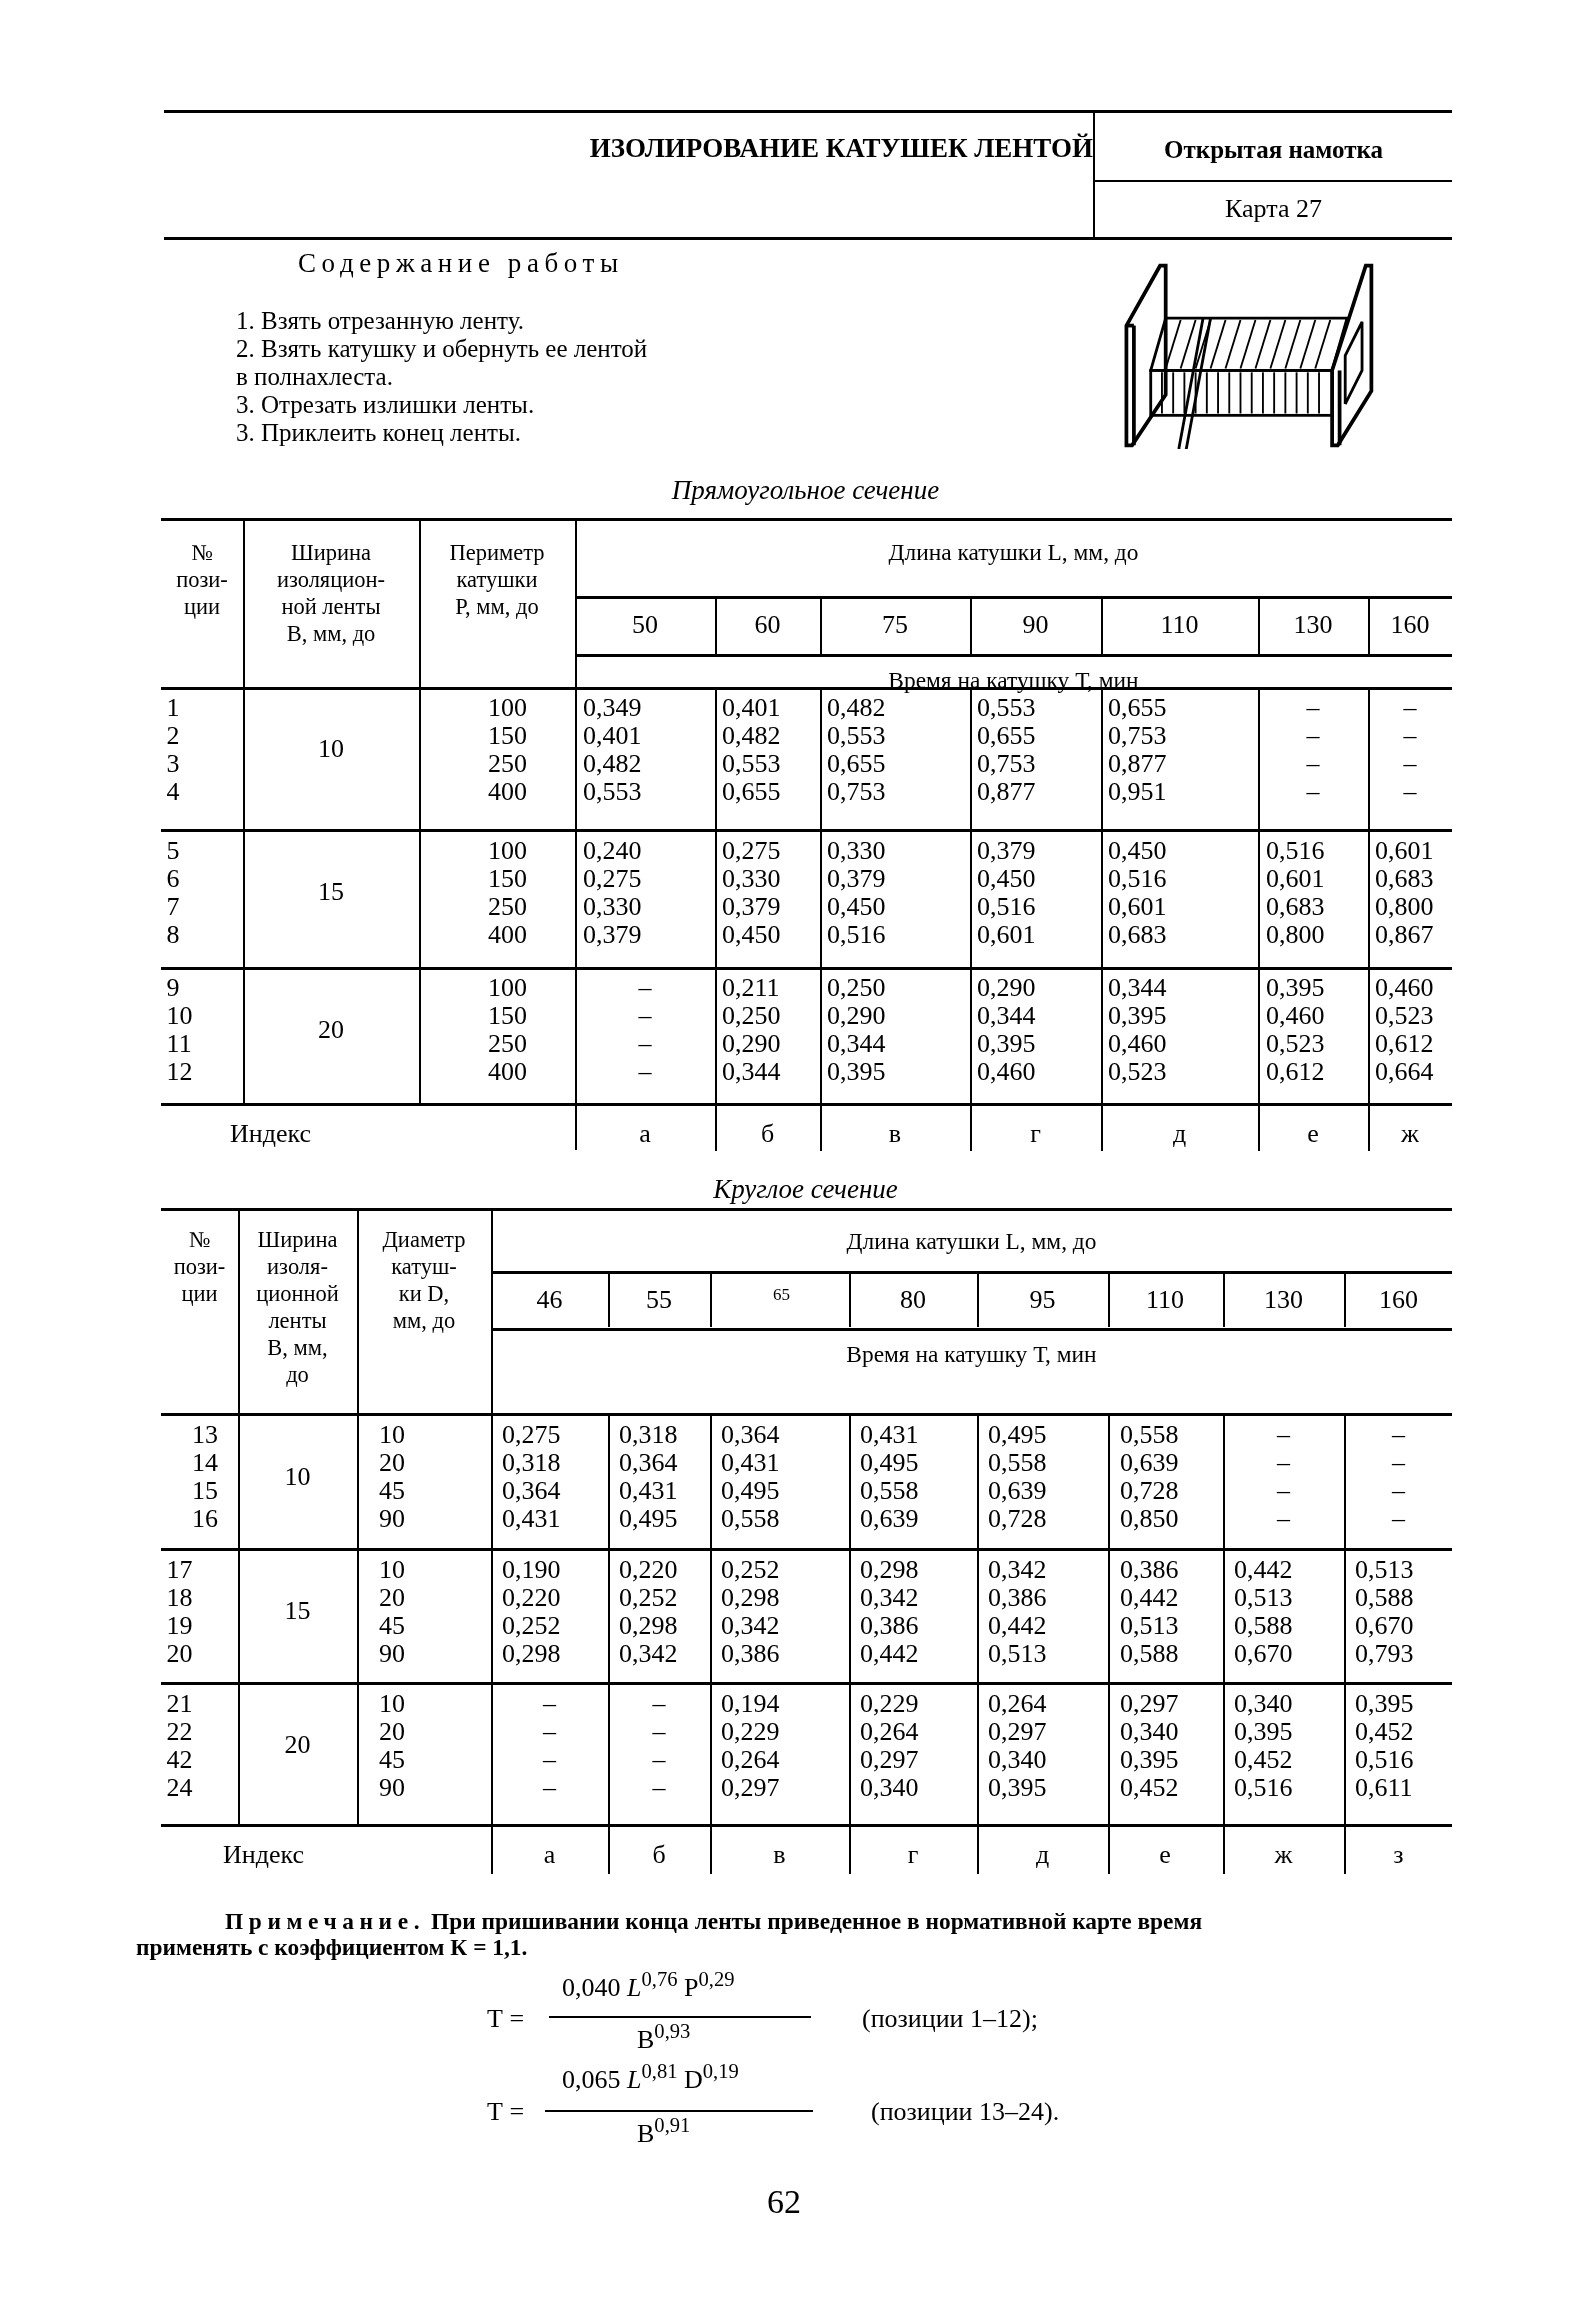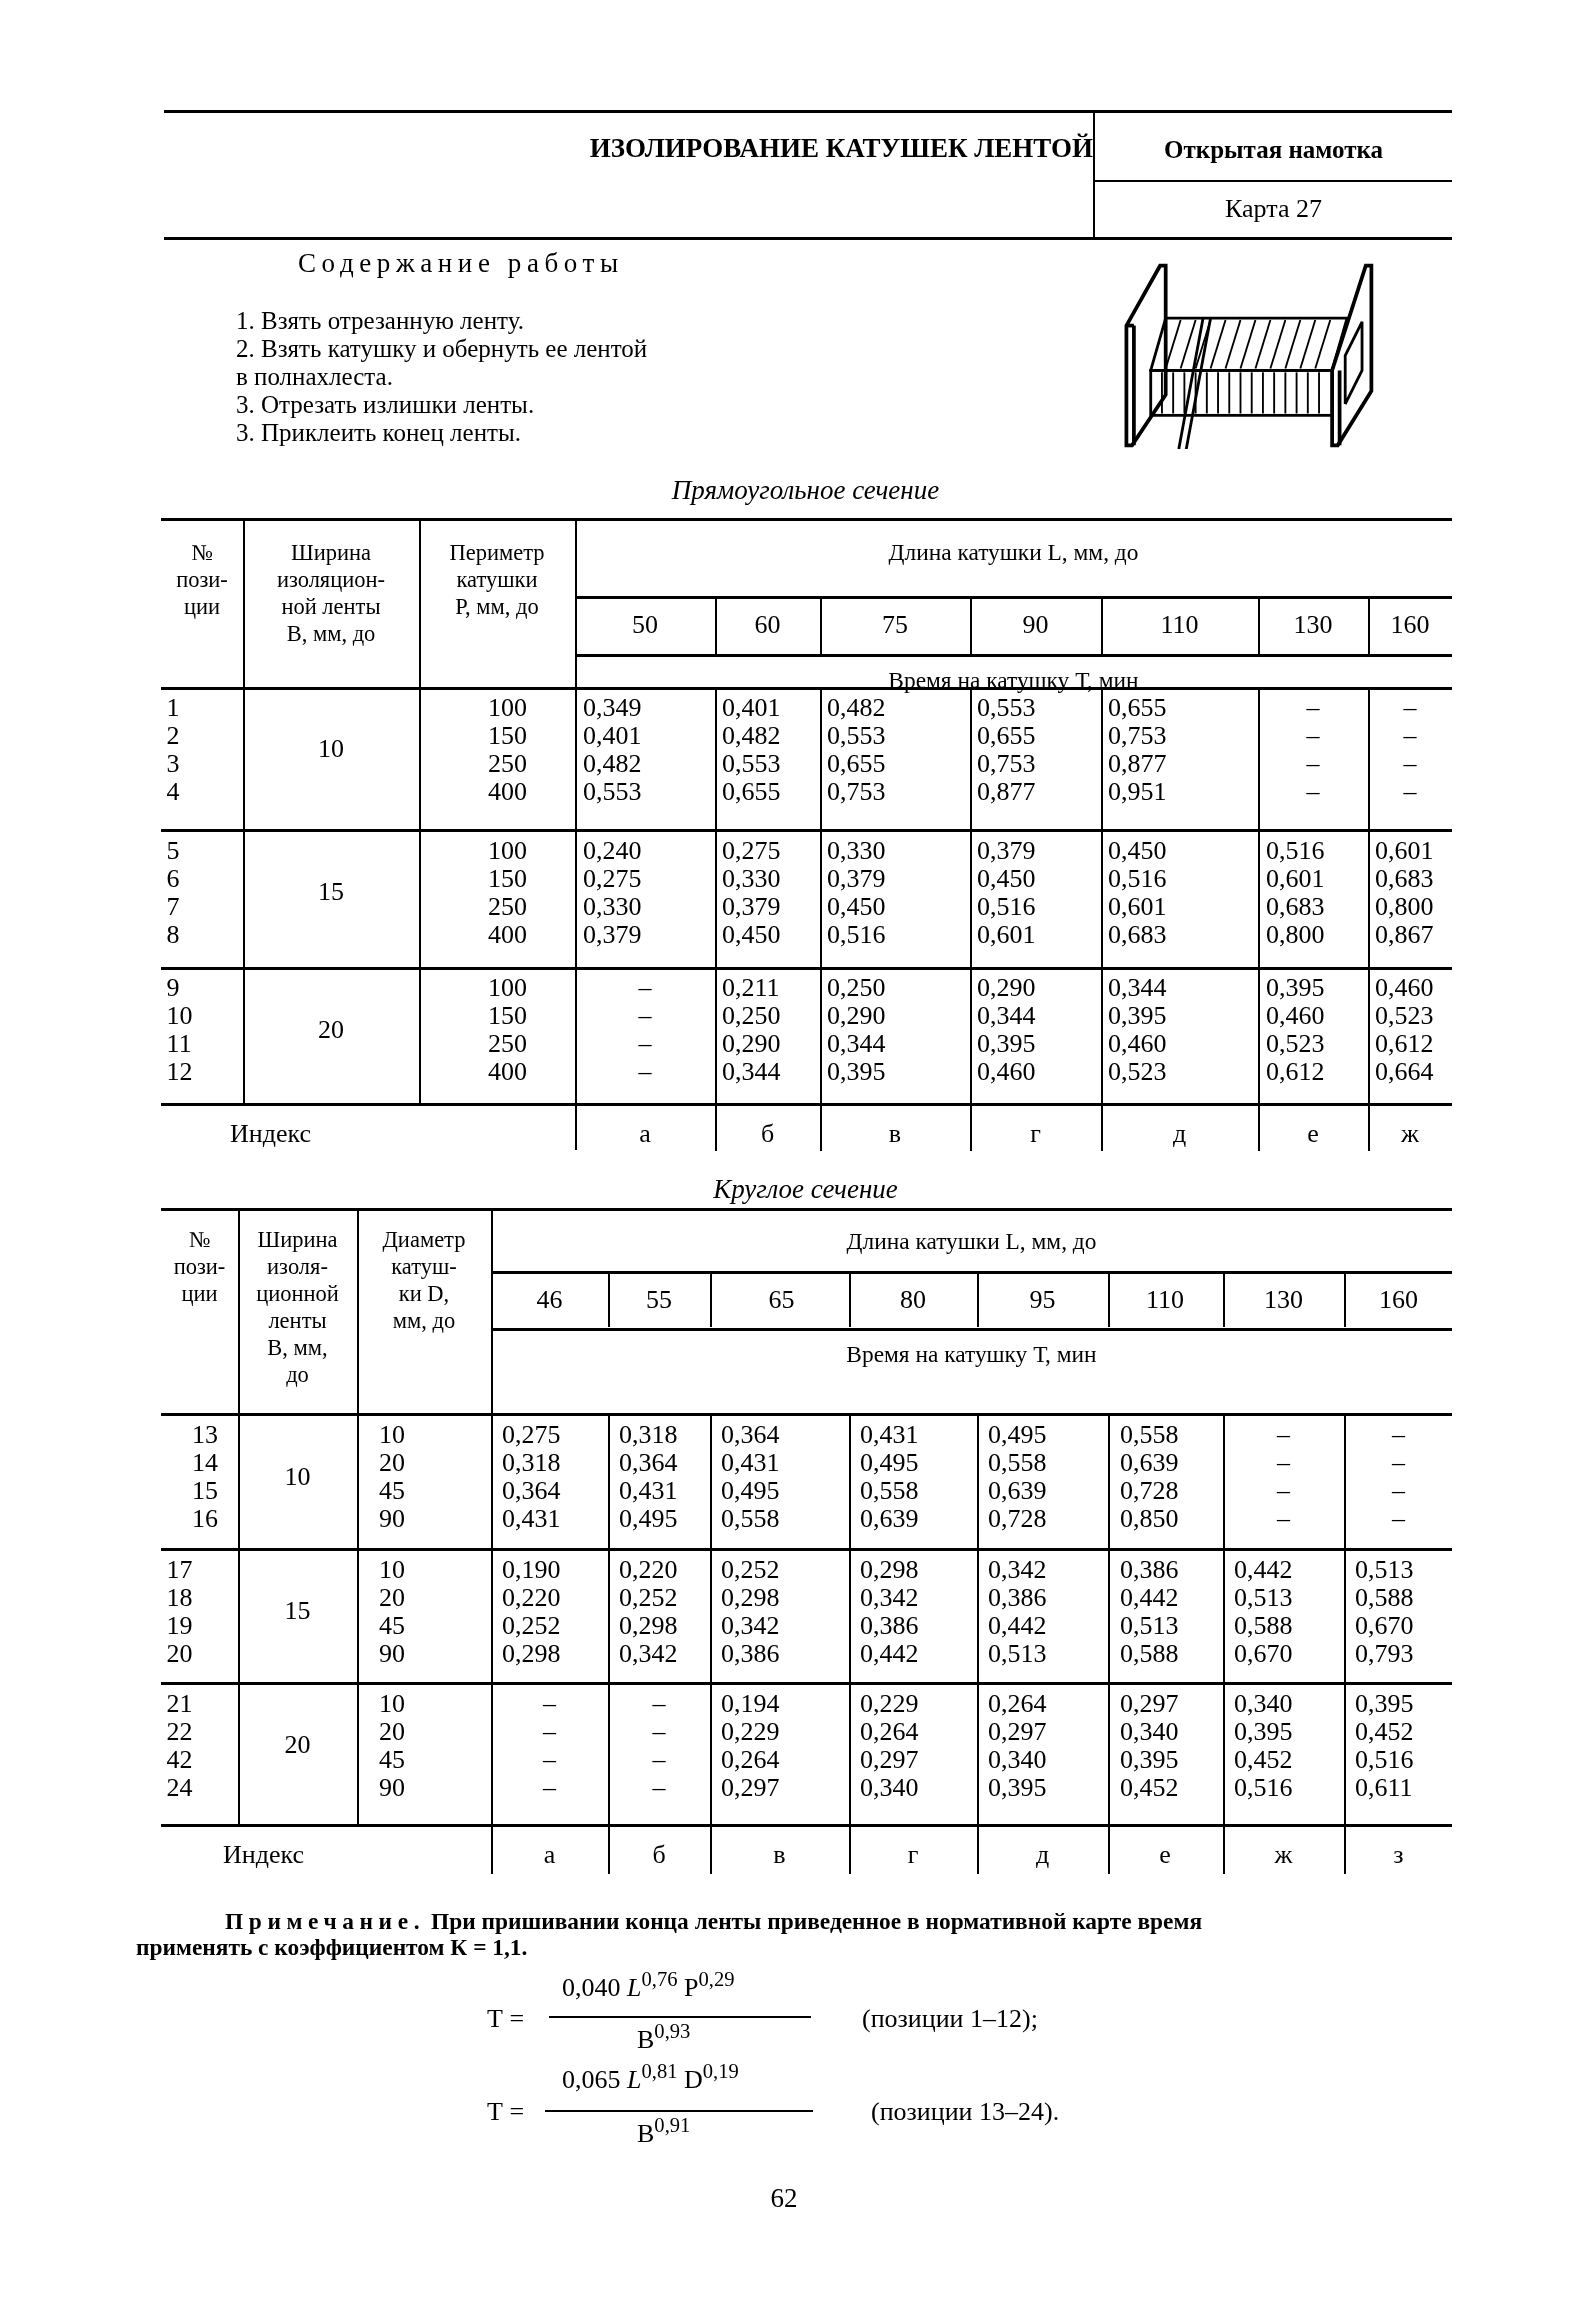--- a/index.html
+++ b/index.html
@@ -355,21 +355,21 @@
     <div class="abs hdr" style="left:357px;top:1226px;width:134px;">
       <div>Диаметр</div>
       <div>катуш-</div>
       <div>ки D,</div>
       <div>мм, до</div>
     </div>
     <div class="abs hdr" style="left:491px;top:1228px;width:961px;font-size:23.4px;">Длина катушки L, мм, до</div>
     <div class="abs hdr" style="left:491px;top:1341px;width:961px;font-size:23.4px;">Время на катушку Т, мин</div>
     <div class="abs center" style="left:491px;top:1285px;width:117px;font-size:26px;">46</div>
     <div class="abs center" style="left:608px;top:1285px;width:102px;font-size:26px;">55</div>
-    <div class="abs center" style="left:710px;top:1285px;width:143px;font-size:26px;">65</div>
+    <div class="abs center" style="left:710px;top:1285px;width:143px;font-size:17px;">65</div>
     <div class="abs center" style="left:849px;top:1285px;width:128px;font-size:26px;">80</div>
     <div class="abs center" style="left:977px;top:1285px;width:131px;font-size:26px;">95</div>
     <div class="abs center" style="left:1108px;top:1285px;width:114px;font-size:26px;">110</div>
     <div class="abs center" style="left:1223px;top:1285px;width:121px;font-size:26px;">130</div>
     <div class="abs center" style="left:1344px;top:1285px;width:109px;font-size:26px;">160</div>
     <div class="cell" style="left:161px;top:1421px;width:77px;padding-left:5.6px;text-align:center;">
       <div>13</div>
       <div>14</div>
       <div>15</div>
       <div>16</div>
@@ -589,14 +589,14 @@
     <i>L</i><sup>0,81</sup>
     <span>D</span><sup>0,19</sup>
   </div>
   <div class="hline" style="left:58px;top:58px;width:268px;height:1.9px;"></div>
   <div class="abs" style="left:150px;top:62px;white-space:nowrap;">
     <span>В</span><sup>0,91</sup>
   </div>
   <div class="abs" style="left:384px;top:45px;white-space:nowrap;">(позиции 13–24).</div>
 </div>
 
-<div class="abs" style="left:0;top:2183px;width:1568px;text-align:center;font-size:27px;">62</div>
+<div class="abs" style="left:0;top:2183px;width:1568px;text-align:center;font-size:34px;">62</div>
 
 
 </body></html>

